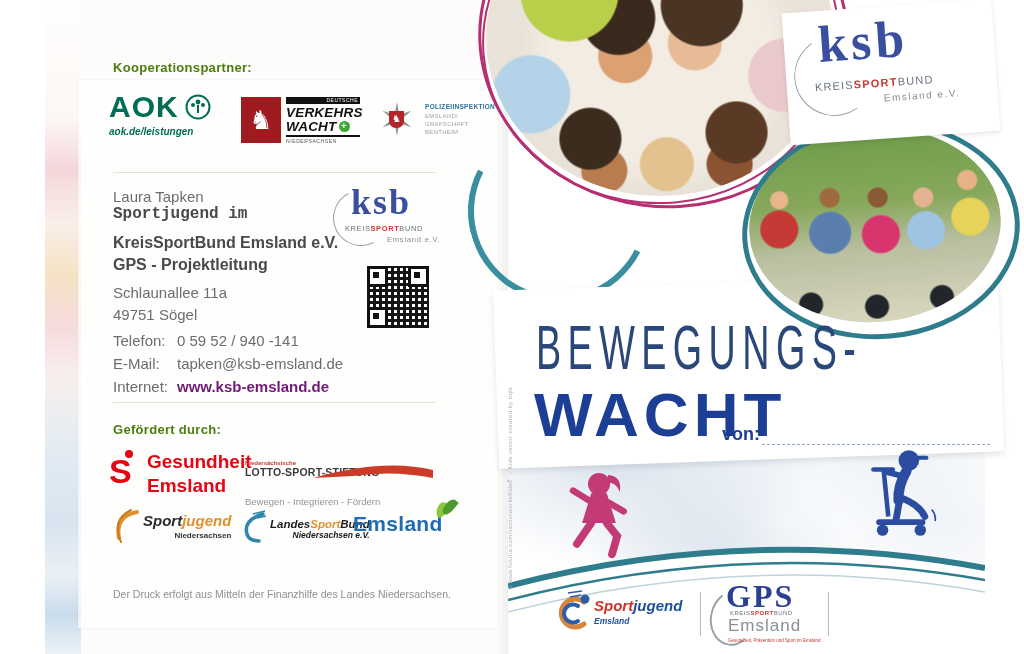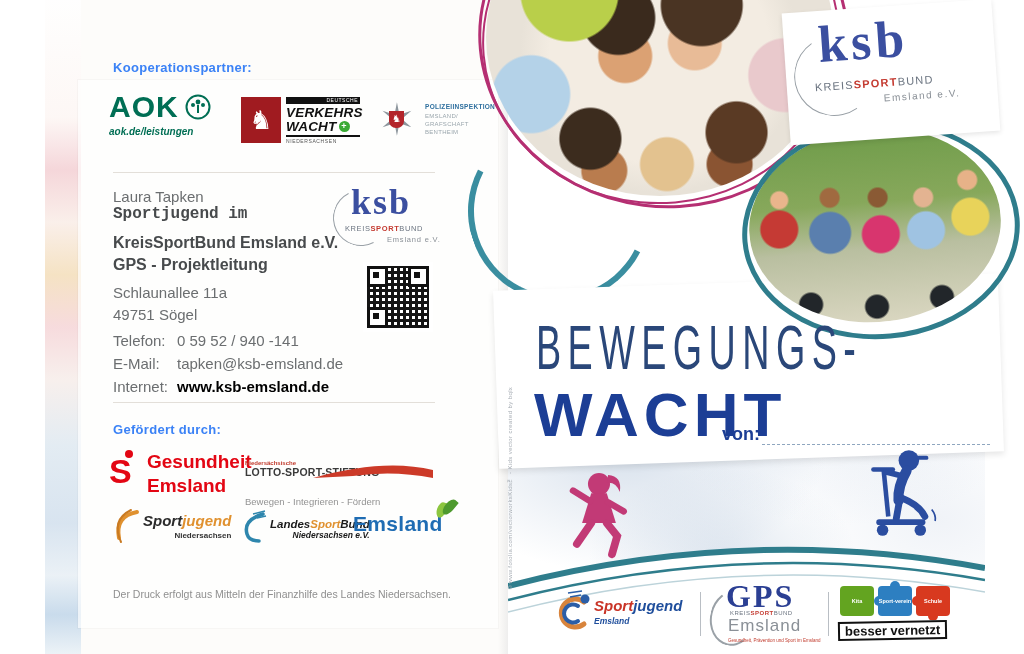--- a/index.html
+++ b/index.html
@@ -7,21 +7,21 @@
           font-family:"Liberation Sans",sans-serif;}
   .abs{position:absolute;}
 
   
   .page-left{position:absolute;left:45px;top:0;width:463px;height:654px;background:#fdfcfa;}
   .wc-strip{position:absolute;left:0;top:0;width:36px;height:654px;opacity:.8;background:
     linear-gradient(180deg,#ffffff 0%,#fdf6f4 18%,#f3cdd2 26%,#f9ece6 34%,#f3dcb6 42%,#f5d3d6 50%,
     #f6ece9 58%,#dde8f1 68%,#cfdeed 80%,#e6eef5 88%,#bcd3e8 94%,#e8f0f6 100%);}
   .inner-card{position:absolute;left:33px;top:80px;width:420px;height:548px;background:rgba(255,255,255,.65);
     box-shadow:0 0 0 1px rgba(0,0,0,.025);}
-  .lp-heading{position:absolute;font-size:13px;font-weight:bold;color:#3b82f6;letter-spacing:.3px;}
+  .lp-heading{position:absolute;font-size:13px;font-weight:bold;color:#4d7c0f;letter-spacing:.3px;}
   .h-partners{left:68px;top:60px;}
   .h-funding{left:68px;top:422px;}
   .rule{position:absolute;left:68px;width:322px;border-top:1px solid #e3dfd9;}
   .rule1{top:172px;} .rule2{top:402px;}
 
   
   .aok{left:64px;top:92px;width:130px;}
   .aok-row{display:flex;align-items:center;gap:6px;}
   .aok-name{font-size:30px;font-weight:bold;color:#006e54;letter-spacing:1px;line-height:1;}
   .aok-url{font-size:10px;font-weight:bold;color:#006e54;margin-top:4px;font-style:italic;}
@@ -47,21 +47,21 @@
 
   
   .c-line{position:absolute;left:68px;color:#6b6e70;font-size:15px;}
   .c-name{top:188px;}
   .c-org{font-weight:bold;color:#474a4c;font-size:16px;}
   .c-org1{top:205px;font-family:Liberation Mono, monospace;} .c-org2{top:234px;} .c-org3{top:256px;}
   .c-street{top:284px;} .c-city{top:306px;}
   .c-row{position:absolute;left:68px;display:flex;font-size:15px;color:#6b6e70;}
   .c-row .lbl{width:64px;}
   .c-phone{top:332px;} .c-email{top:355px;} .c-web{top:378px;}
-  .c-web .val{font-weight:bold;color:#000000;}
+  .c-web .val{font-weight:bold;color:#701a75;}
 
   
   .ksb-sm{left:296px;top:184px;width:118px;height:70px;}
   .ksb-arc{position:absolute;border:1.5px solid transparent;border-left-color:#9aa1a7;border-bottom-color:#9aa1a7;
            border-radius:50%;}
   .ksb-sm .ksb-arc{left:-8px;top:6px;width:54px;height:54px;transform:rotate(18deg);}
   .ksb-word{font-family:"Liberation Serif",serif;font-weight:bold;color:#3b4fa0;line-height:1;}
   .ksb-sm .ksb-word{position:absolute;left:10px;top:0;font-size:36px;letter-spacing:2px;}
   .ksb-sub{position:absolute;font-size:7.5px;letter-spacing:.6px;color:#6b7480;white-space:nowrap;}
   .ksb-sm .ksb-sub{left:4px;top:40px;}
@@ -429,27 +429,15 @@
       <div class="gps">
         <div class="gps-arc"></div>
         <div class="gps-name">GPS</div>
         <div class="gps-sub"><span>KREIS</span><b>SPORT</b><span>BUND</span></div>
         <div class="gps-region">Emsland</div>
         <div class="gps-tagline">Gesundheit, Prävention und Sport im Emsland</div>
       </div>
 
       <div class="vsep vsep2"></div>
 
-      <div class="puzzle">
-        <div class="pz-row">
-          <div class="pz-knob k1"></div>
-          <div class="pz-knob k2"></div>
-          <div class="pz-knob k3"></div>
-          <div class="pz-knob k4"></div>
-          <div class="pz pz1">Kita</div>
-          <div class="pz pz2">Sport-verein</div>
-          <div class="pz pz3">Schule</div>
-        </div>
-        <span class="pz-motto">besser vernetzt</span>
-      </div>
     </div>
   </div>
 </div>
 
 </body></html>

